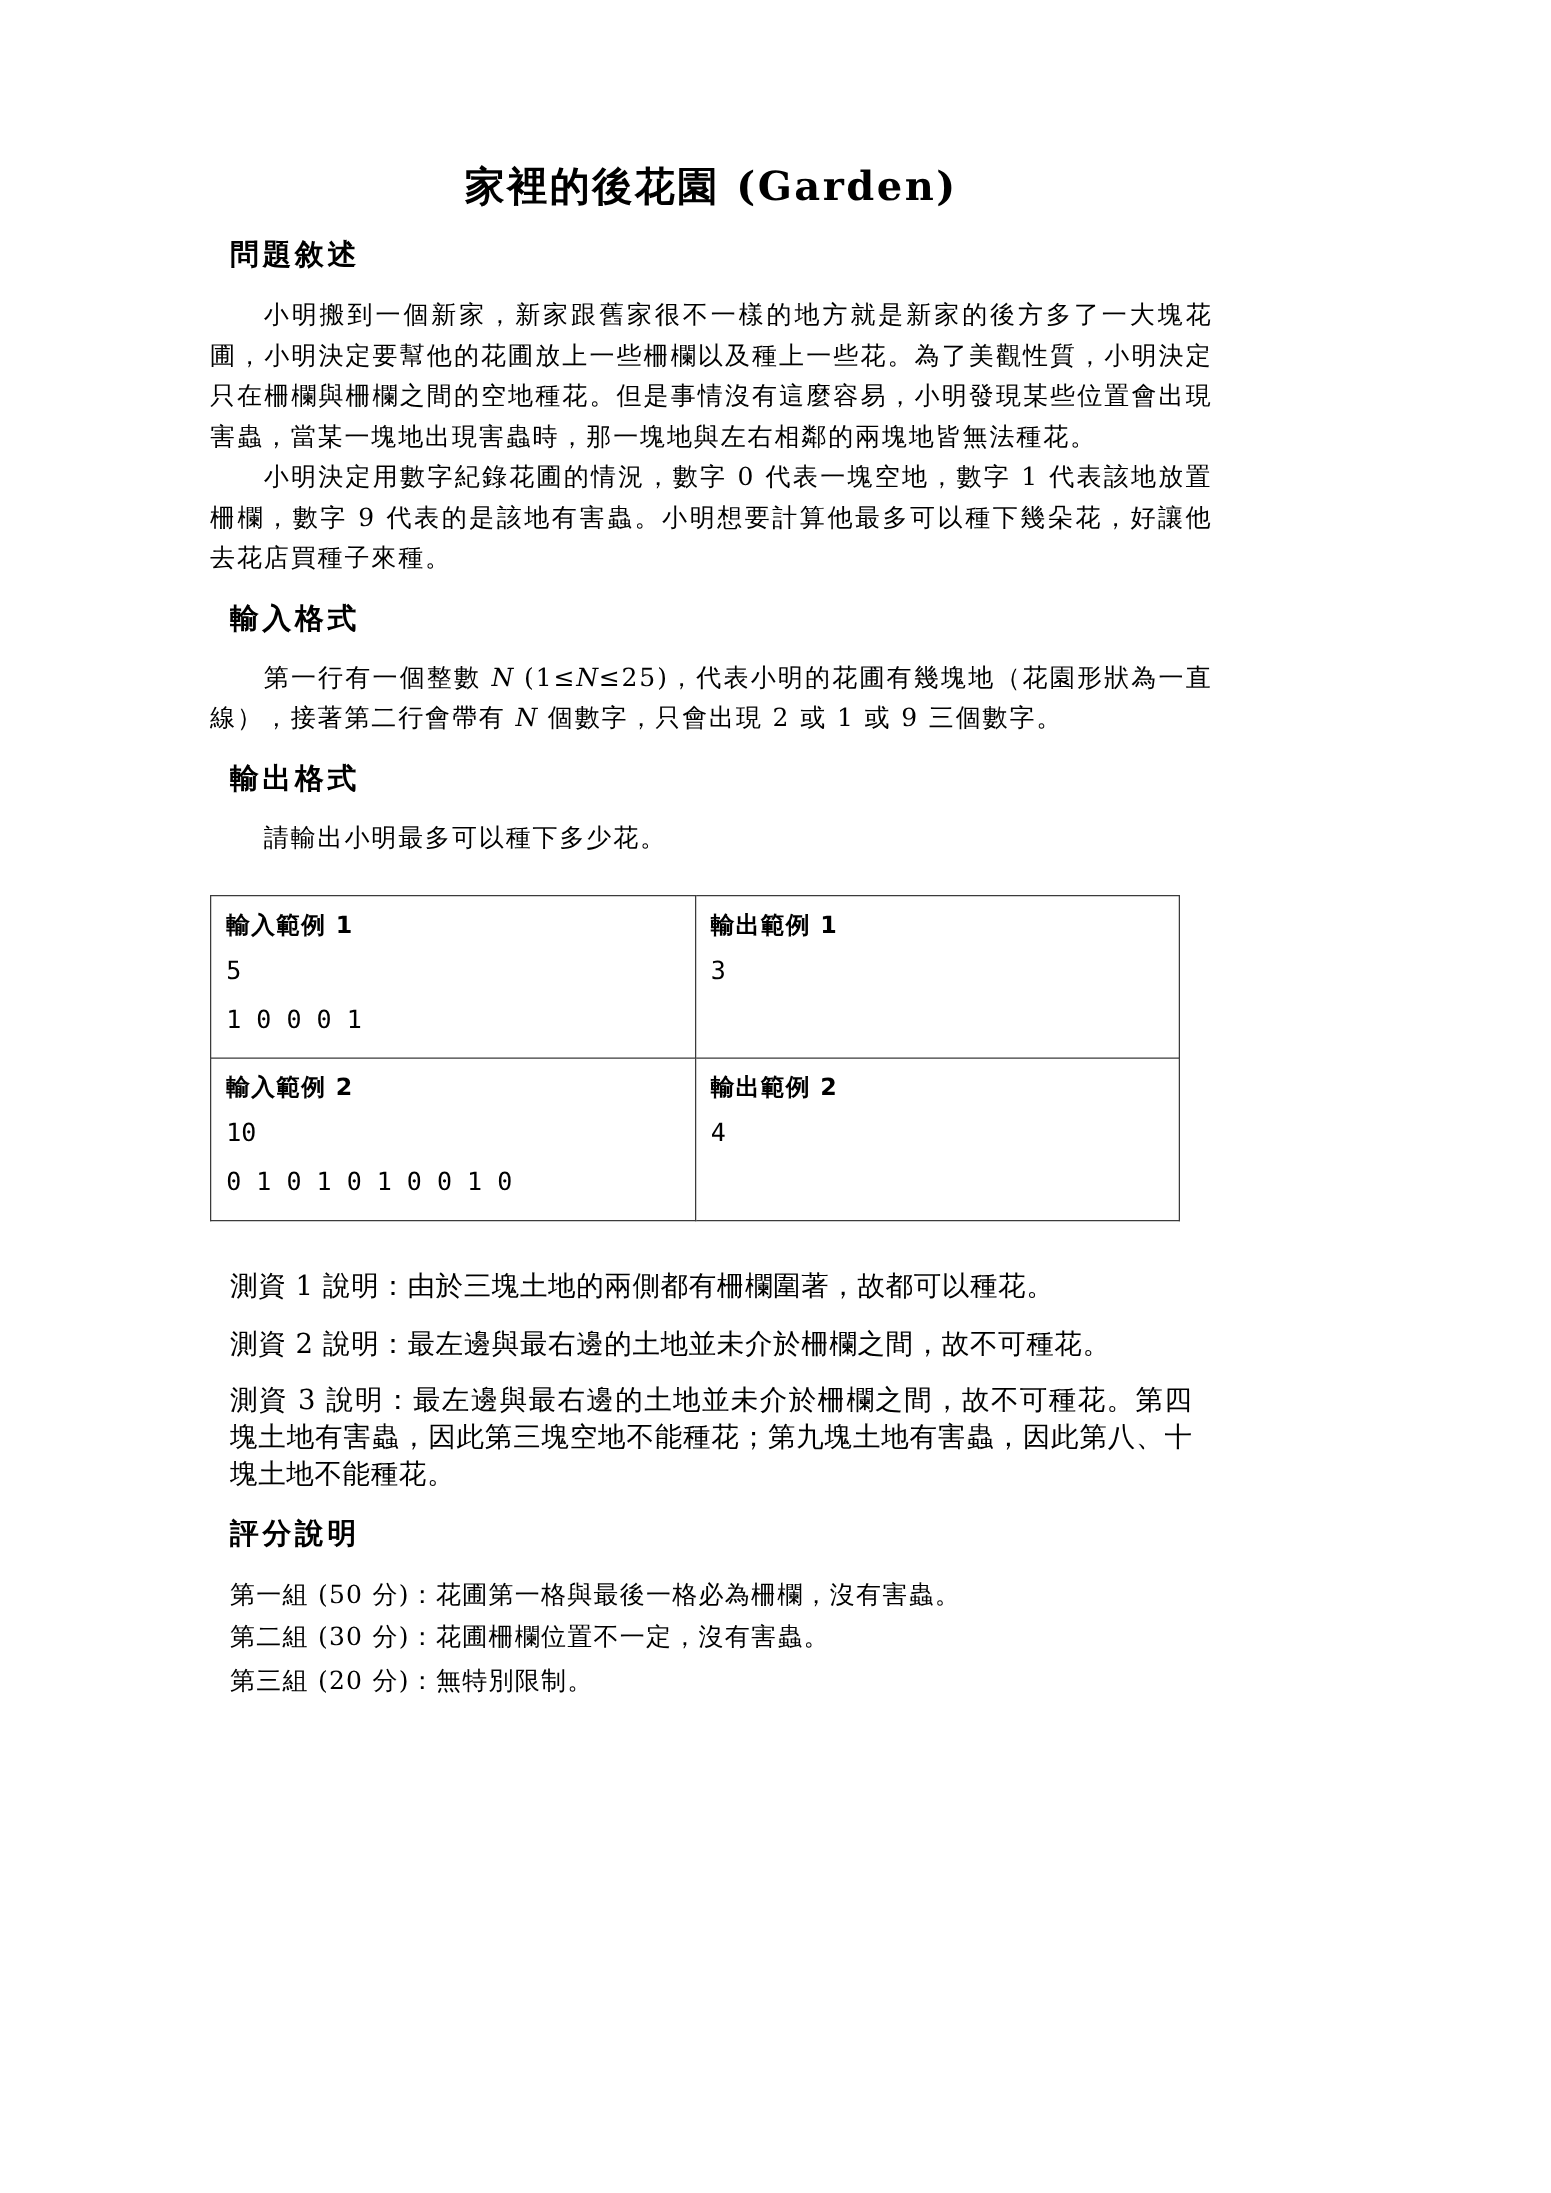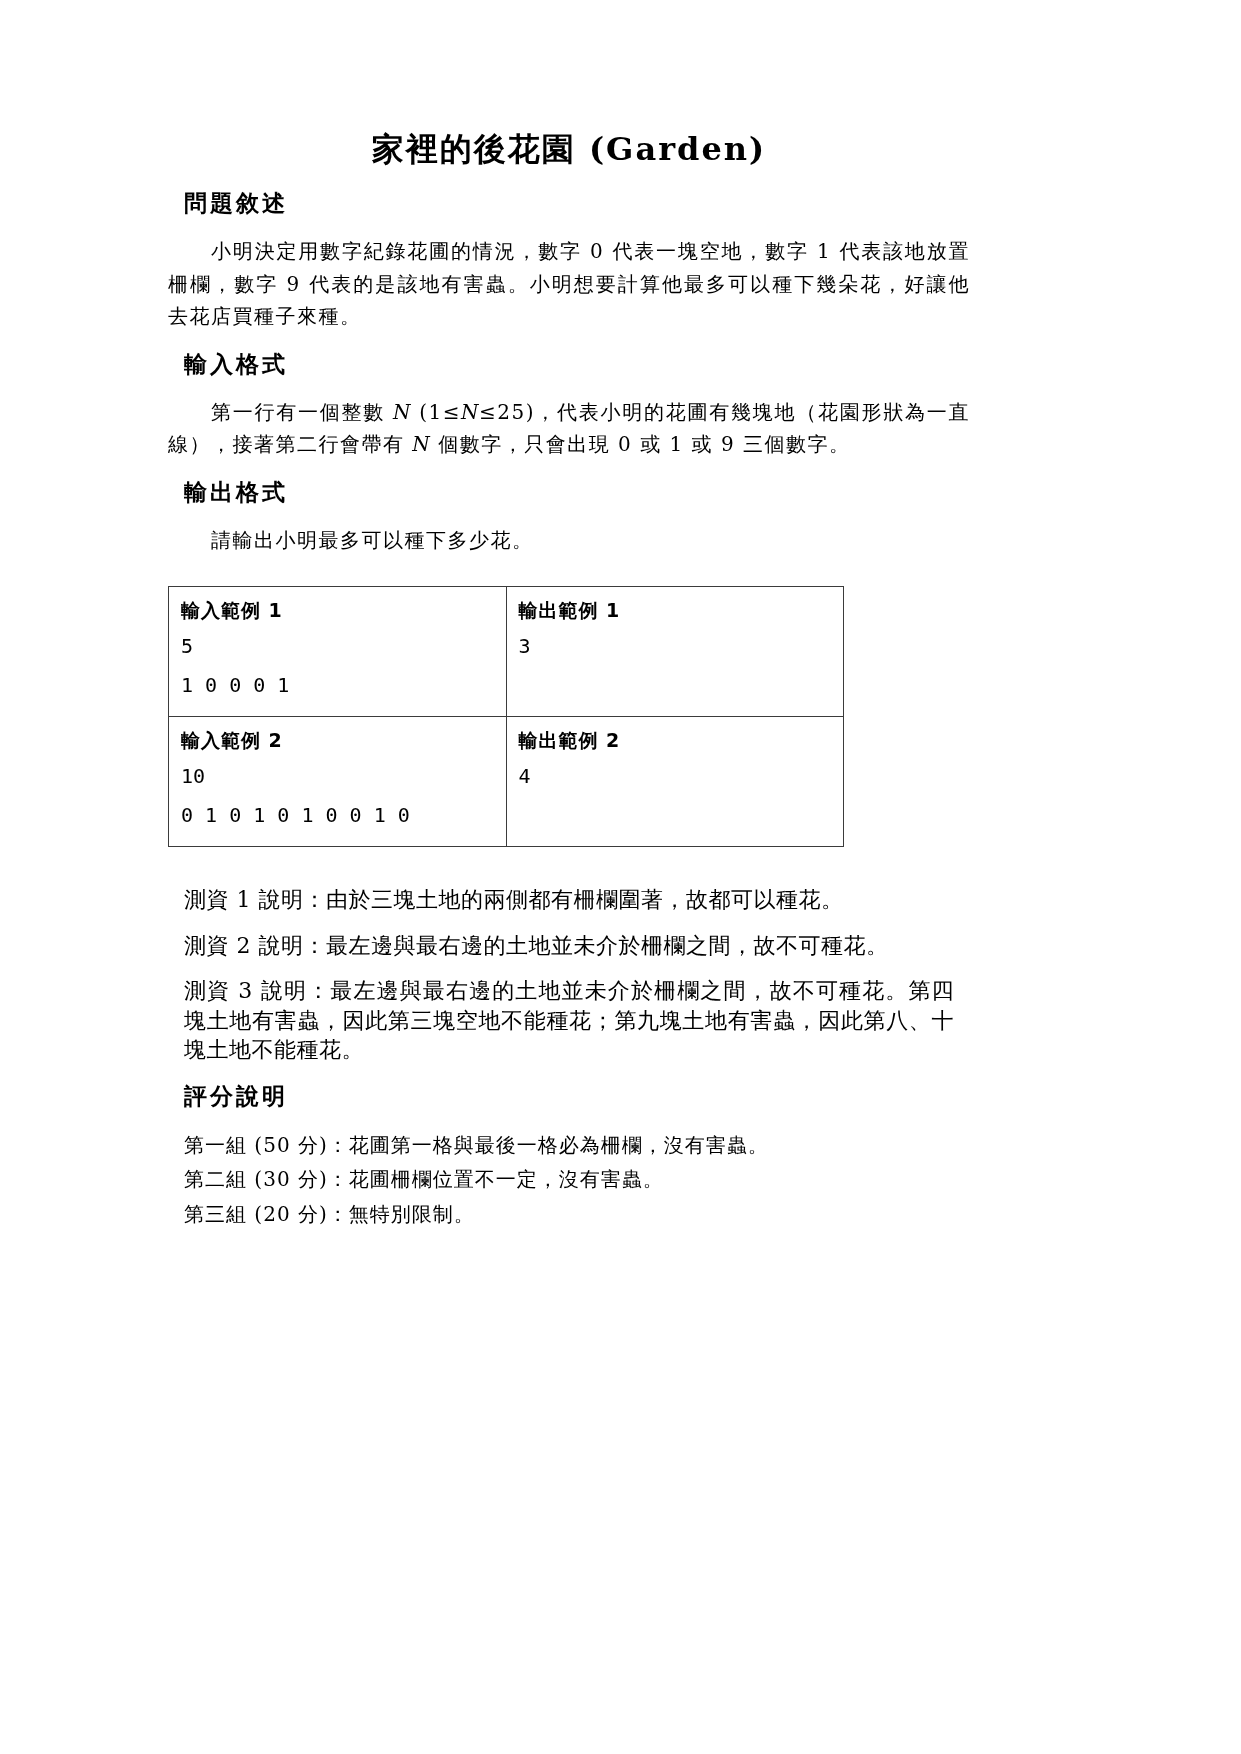--- a/index.html
+++ b/index.html
@@ -48,21 +48,21 @@
   }
   .para-1 { margin-top: 18px; }
   .para-2 { margin-top: 21px; }
   .para-after-heading { margin-top: 5px; }
   .math-var {
     font-style: italic;
     letter-spacing: 0.5px;
   }
   table.examples {
     margin-top: 30px;
-    width: 676px;
+    width: 776px;
     border-collapse: collapse;
   }
   table.examples td {
     border: 1.5px solid #3b3b3b;
     vertical-align: top;
     width: 50%;
     padding: 6px 12px 12px 12px;
     height: 110px;
   }
   .cell-label {
@@ -98,26 +98,27 @@
 </style>
 </head>
 <body>
 
 <div class="content">
 
   <div class="doc-title">家裡的後花園  (Garden)</div>
 
   <h2 class="sec-heading heading-problem">問題敘述</h2>
 
+  <p class="body-para para-1">小明搬到一個新家，新家跟舊家很不一樣的地方就是新家的後方多了一大塊花圃，小明決定要幫他的花圃放上一些柵欄以及種上一些花。為了美觀性質，小明決定只在柵欄與柵欄之間的空地種花。但是事情沒有這麼容易，小明發現某些位置會出現害蟲，當某一塊地出現害蟲時，那一塊地與左右相鄰的兩塊地皆無法種花。</p>
 
   <p class="body-para para-2">小明決定用數字紀錄花圃的情況，數字 0 代表一塊空地，數字 1 代表該地放置柵欄，數字 9  代表的是該地有害蟲。小明想要計算他最多可以種下幾朵花，好讓他去花店買種子來種。</p>
 
   <h2 class="sec-heading heading-input">輸入格式</h2>
 
-  <p class="body-para para-after-heading"><span>第一行有一個整數 </span><span class="math-var">N</span><span> (1≤</span><span class="math-var">N</span><span>≤25)，代表小明的花圃有幾塊地（花園形狀為一直線），接著第二行會帶有 </span><span class="math-var">N</span><span> 個數字，只會出現 0 或 1 或 9 三個數字。</span></p>
+  <p class="body-para para-after-heading"><span>第一行有一個整數 </span><span class="math-var">N</span><span> (1≤</span><span class="math-var">N</span><span>≤25)，代表小明的花圃有幾塊地（花園形狀為一直線），接著第二行會帶有 </span><span class="math-var">N</span><span> 個數字，只會出現 2 或 1 或 9 三個數字。</span></p>
 
   <h2 class="sec-heading heading-output">輸出格式</h2>
 
   <p class="body-para para-after-heading">請輸出小明最多可以種下多少花。</p>
 
   <table class="examples">
     <tbody>
       <tr>
         <td>
           <div class="cell-label">輸入範例 1</div>

